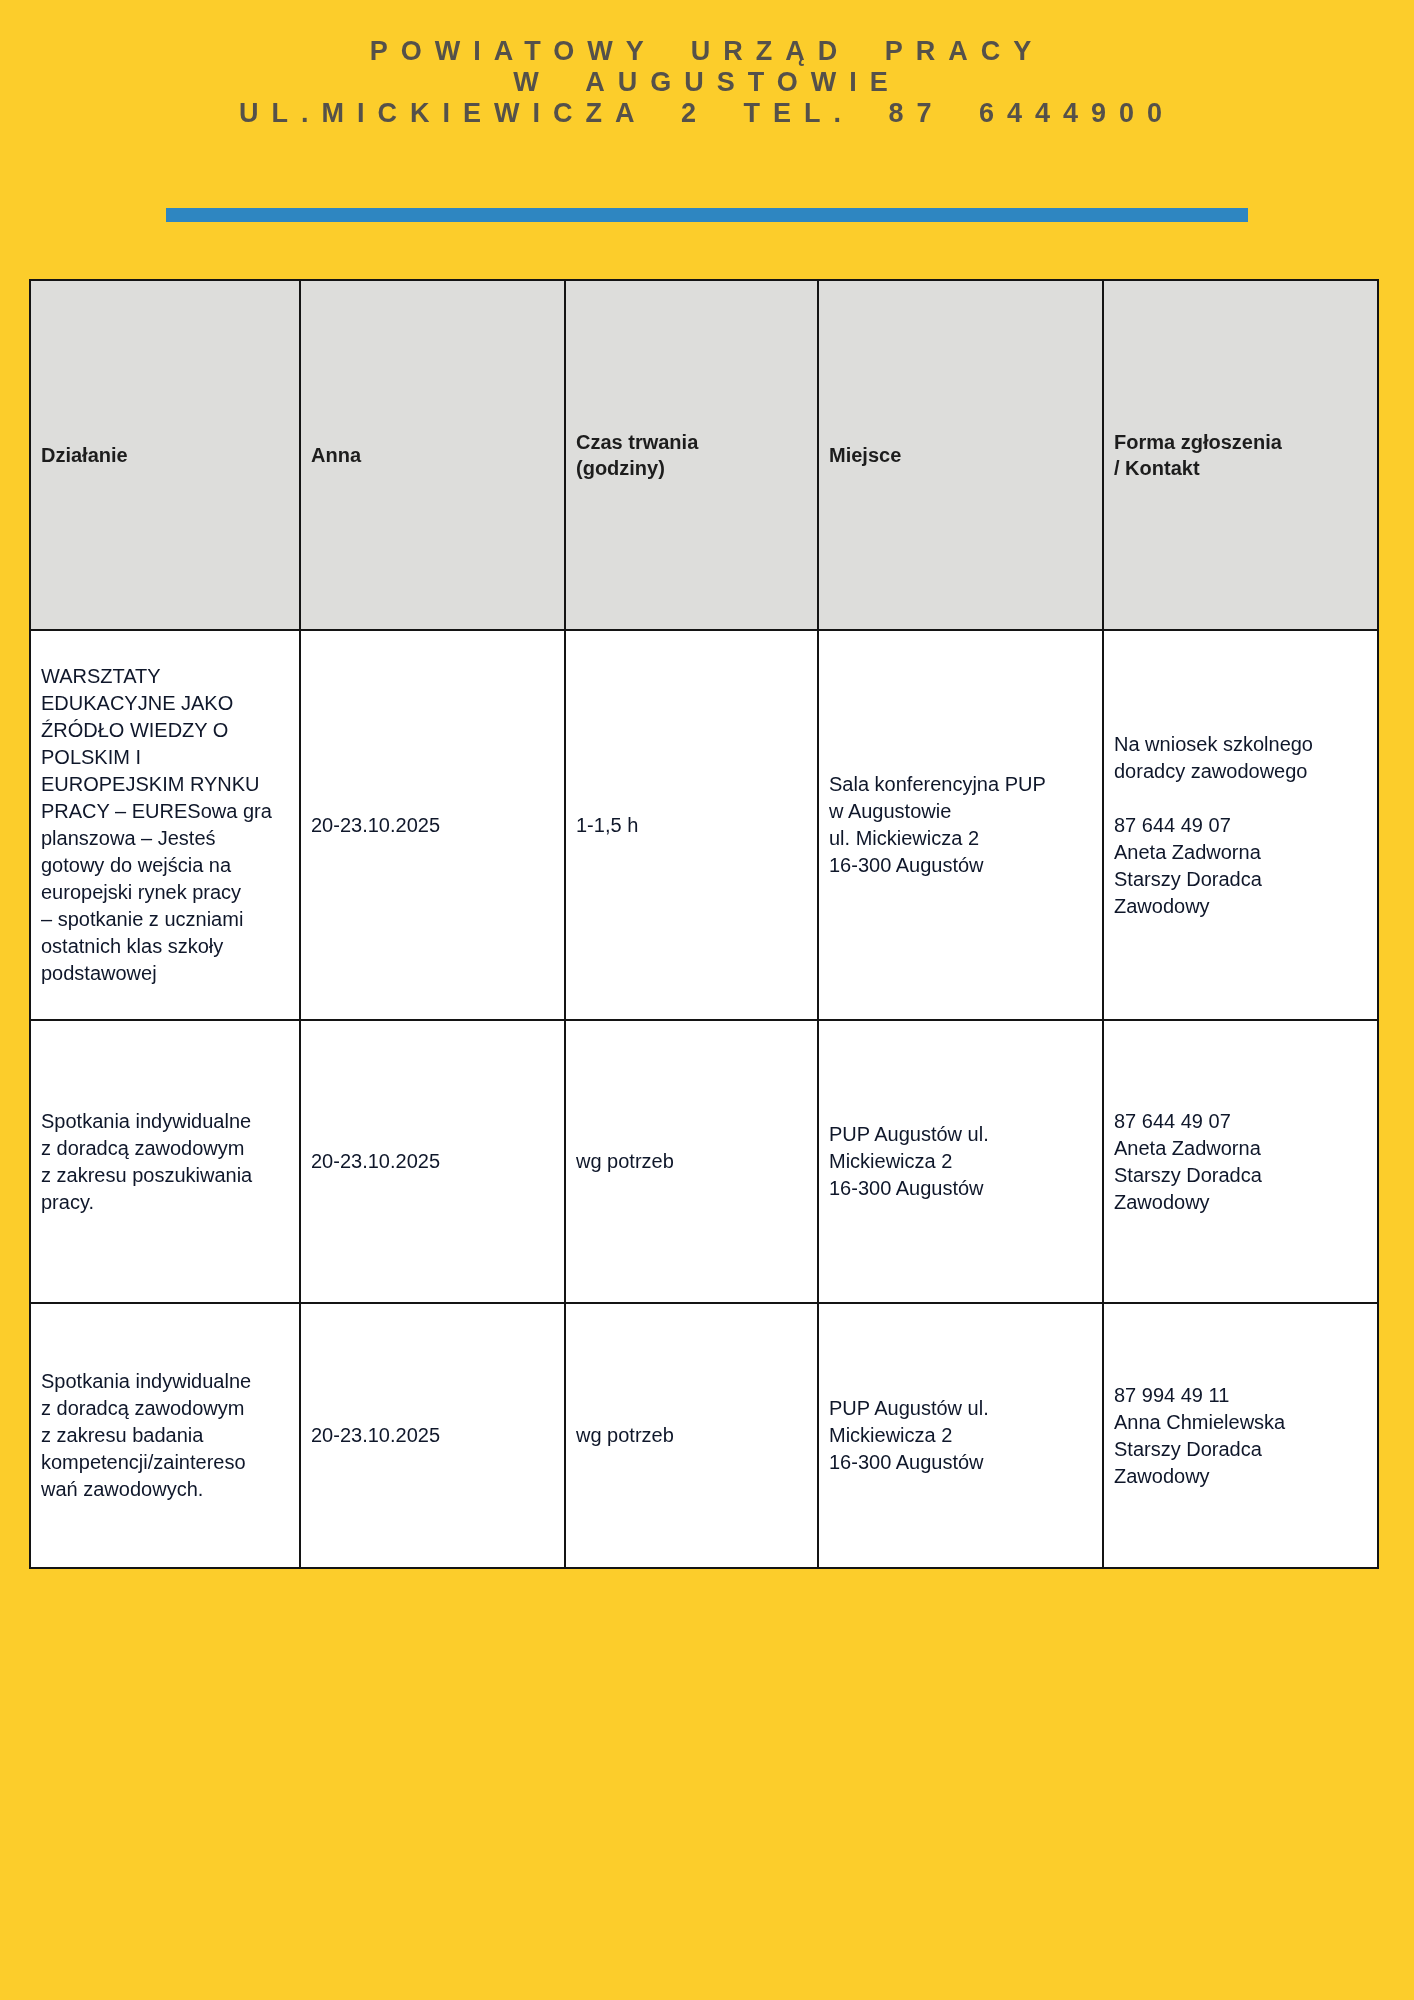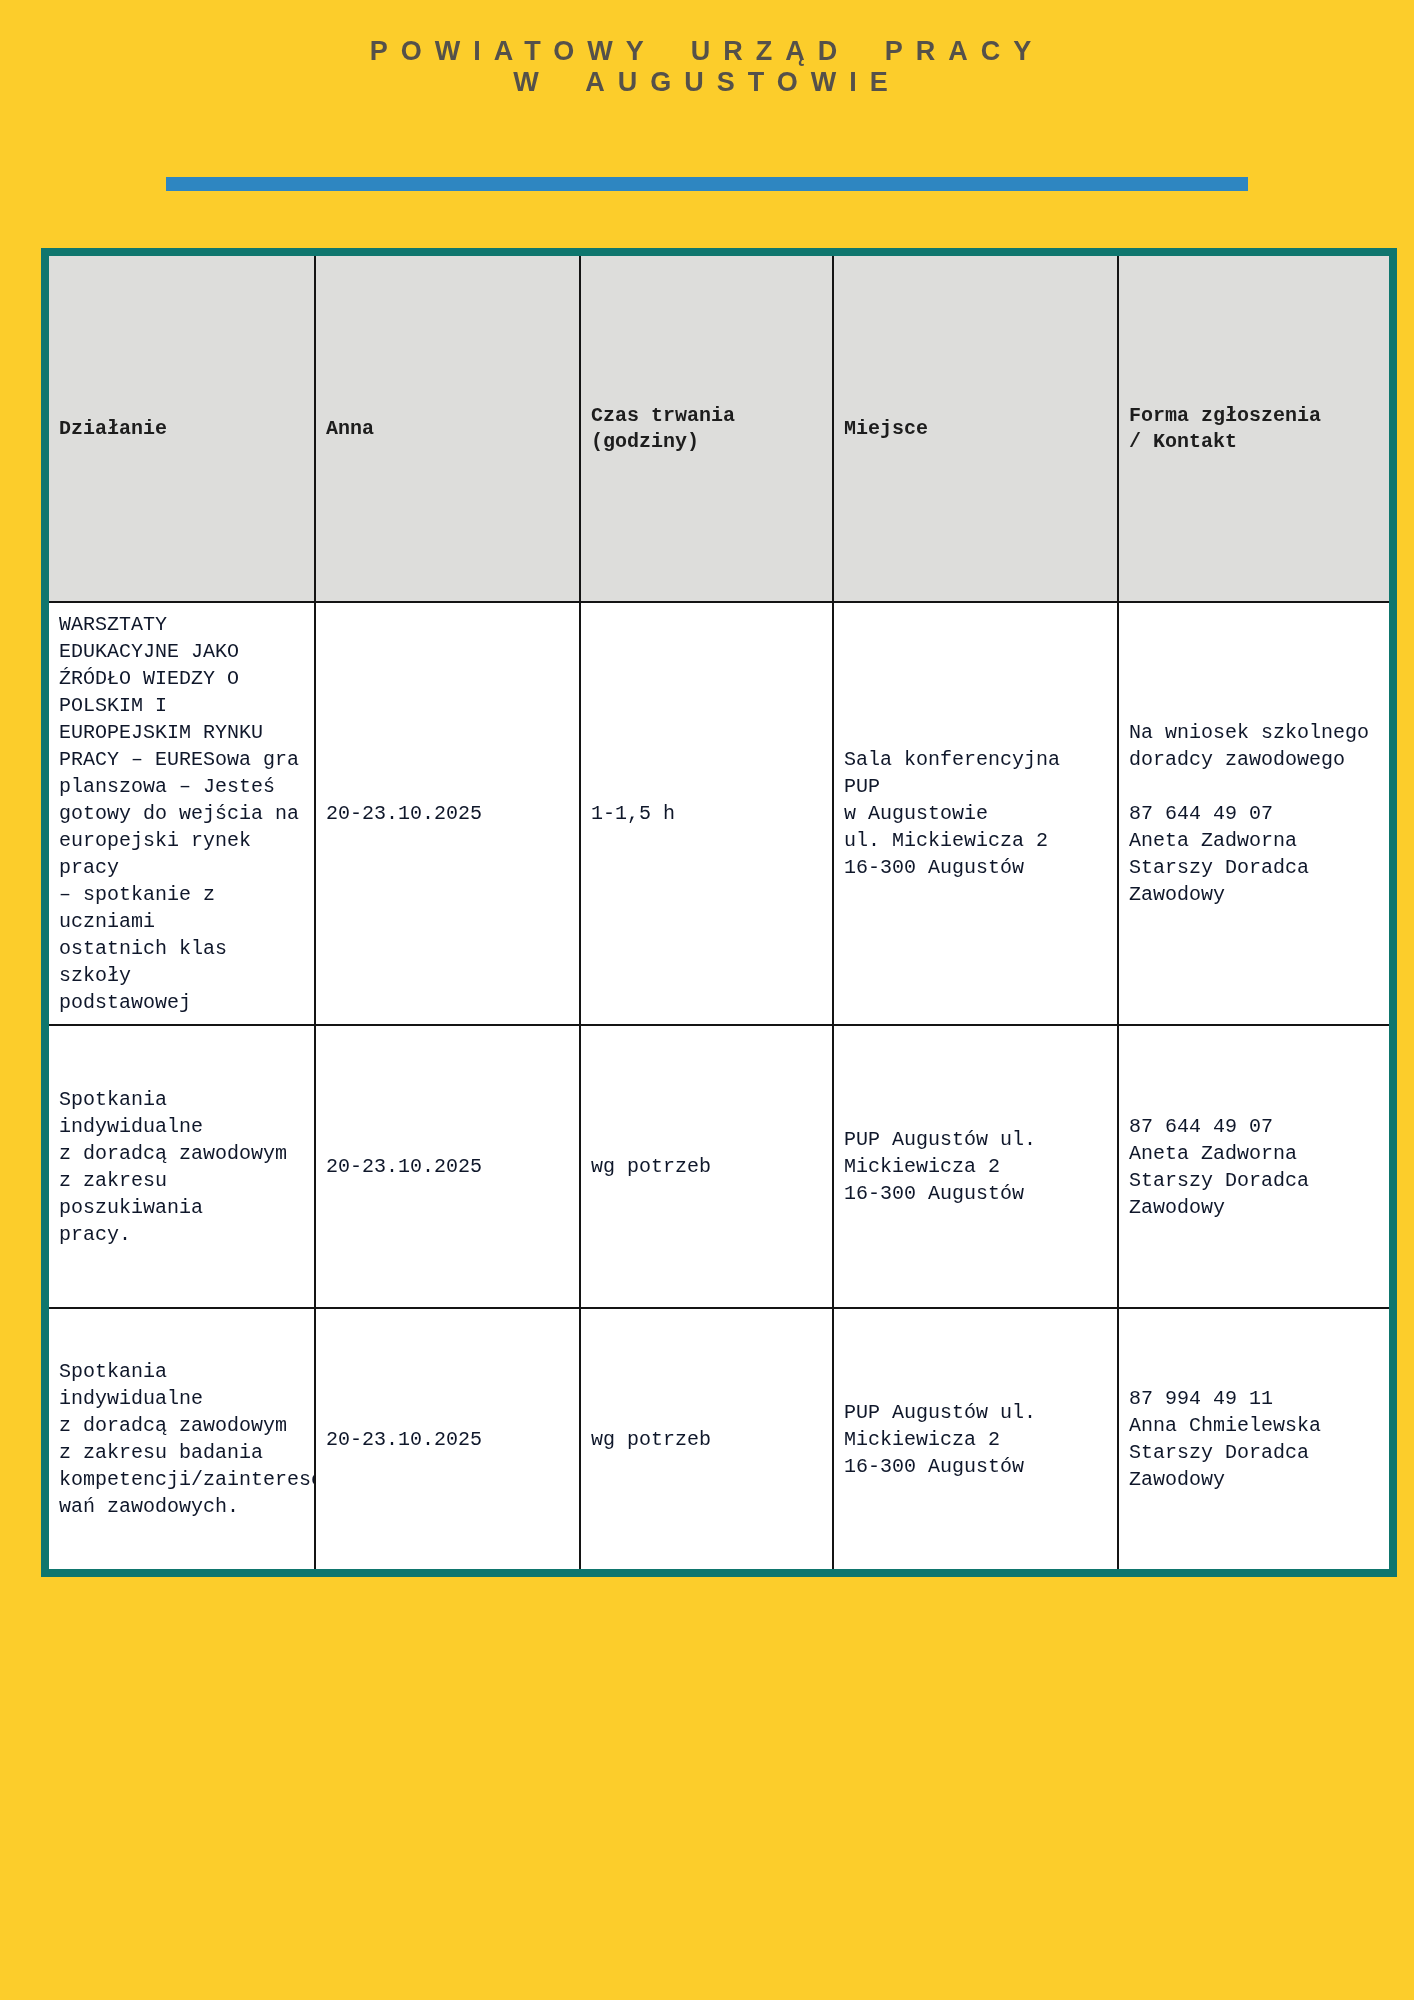--- a/index.html
+++ b/index.html
@@ -24,25 +24,24 @@
   .divider {
     width: 1082px; height: 14px;
     margin: 79px auto 0 auto;
     background: #2E86C1;
   }
 
   
   table.schedule {
     border-collapse: collapse;
     table-layout: fixed;
-    margin: 57px 0 0 41px;
+    margin: 57px 0 0 29px;
     width: 1348px;
     background: #FFFFFF;
-    border: 8px solid #0f766e;
-    font-family: Liberation Mono, monospace;
+    border: 2px solid #0f766e;
   }
   table.schedule th, table.schedule td {
     border: 2px solid #141414;
     vertical-align: middle;
     text-align: left;
     padding: 8px 10px;
     box-sizing: border-box;
     color: #0f172a;
     font-size: 20px;
     line-height: 27px;
@@ -71,20 +70,21 @@
   }
 </style>
 </head>
 <body>
 
 <div class="page">
 
   <header class="letterhead">
     <div class="hline">POWIATOWY URZĄD PRACY</div>
     <div class="hline">W AUGUSTOWIE</div>
+    <div class="hline">UL.MICKIEWICZA 2 TEL. 87 6444900</div>
     <div class="divider"></div>
   </header>
 
   <table class="schedule">
     <colgroup>
       <col style="width:270px">
         <col style="width:265px">
         <col style="width:253px">
         <col style="width:285px">
         <col style="width:275px">

